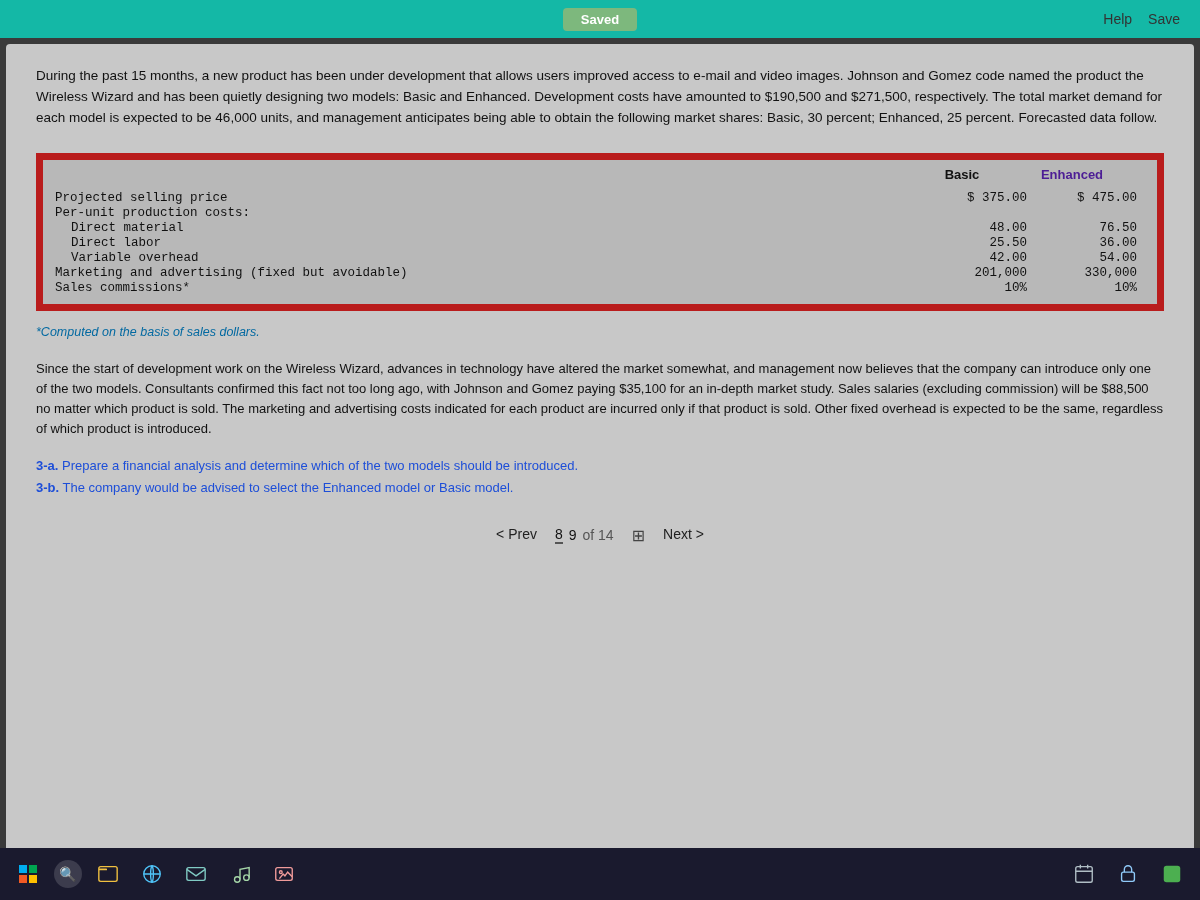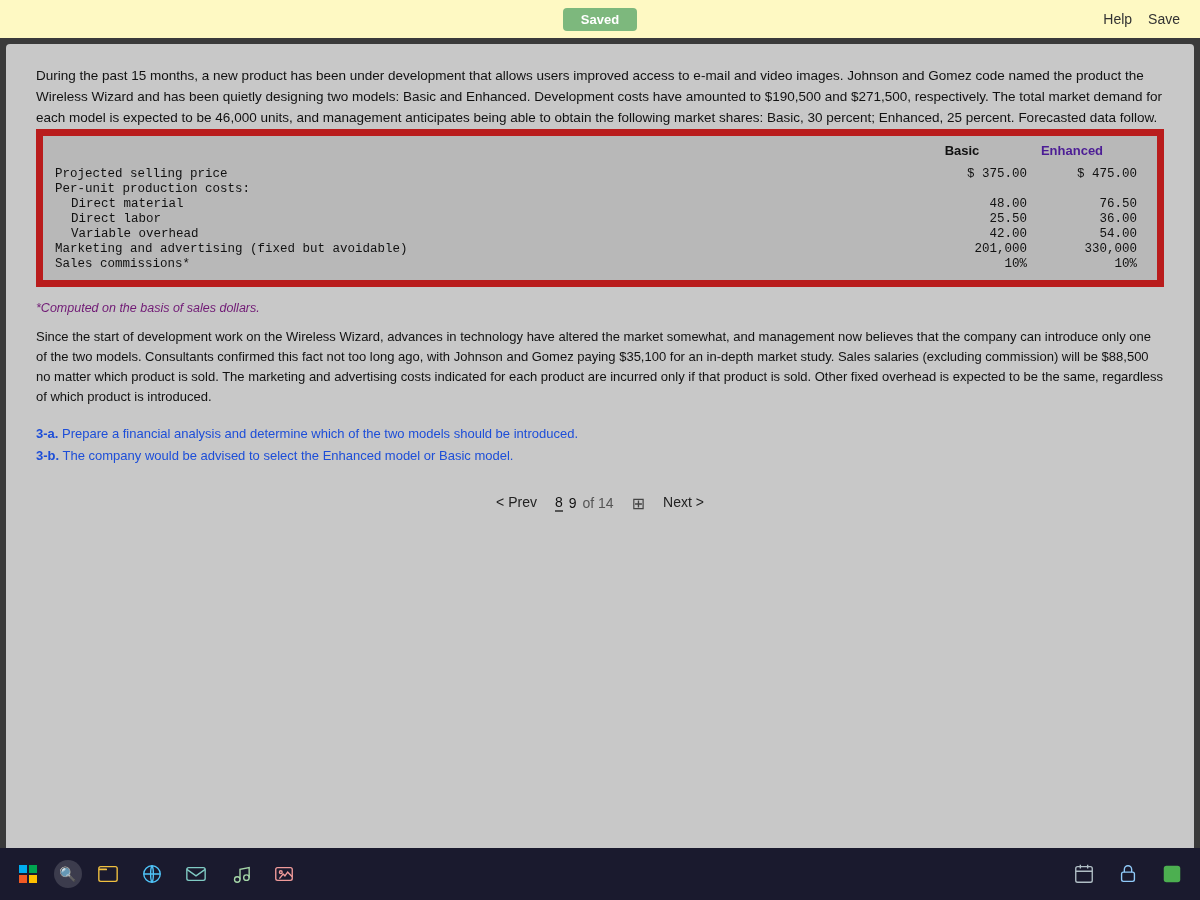--- a/index.html
+++ b/index.html
@@ -8,21 +8,21 @@
       background: #3a3a3a;
       font-family: Arial, sans-serif;
       width: 1200px;
       height: 900px;
       overflow: hidden;
       position: relative;
     }
 
     
     .top-bar {
-      background: #fef9c3;
+      background: #14b8a6;
       height: 38px;
       display: flex;
       align-items: center;
       justify-content: center;
       position: relative;
     }
 
     .saved-badge {
       background: #7db87d;
       color: #fff;
@@ -57,21 +57,21 @@
       display: flex;
       flex-direction: column;
       gap: 0;
     }
 
     
     .intro-text {
       font-size: 13.5px;
       color: #111;
       line-height: 1.55;
-      margin-bottom: 0;
+      margin-bottom: 24px;
     }
 
     
     .table-section {
       background: #b8b8b8;
       border: 7px solid #b91c1c;
       margin-bottom: 14px;
     }
 
     .table-header-row {
@@ -126,22 +126,22 @@
       text-align: right;
       font-size: 12.5px;
       color: #111;
       font-family: 'Courier New', monospace;
       padding-right: 12px;
     }
 
     
     .footnote {
       font-size: 12.5px;
-      color: #701a75;
-      margin-bottom: 12px;
+      color: #0369a1;
+      margin-bottom: 20px;
       font-style: italic;
     }
 
     
     .body-text {
       font-size: 13px;
       color: #111;
       line-height: 1.55;
       margin-bottom: 16px;
     }

